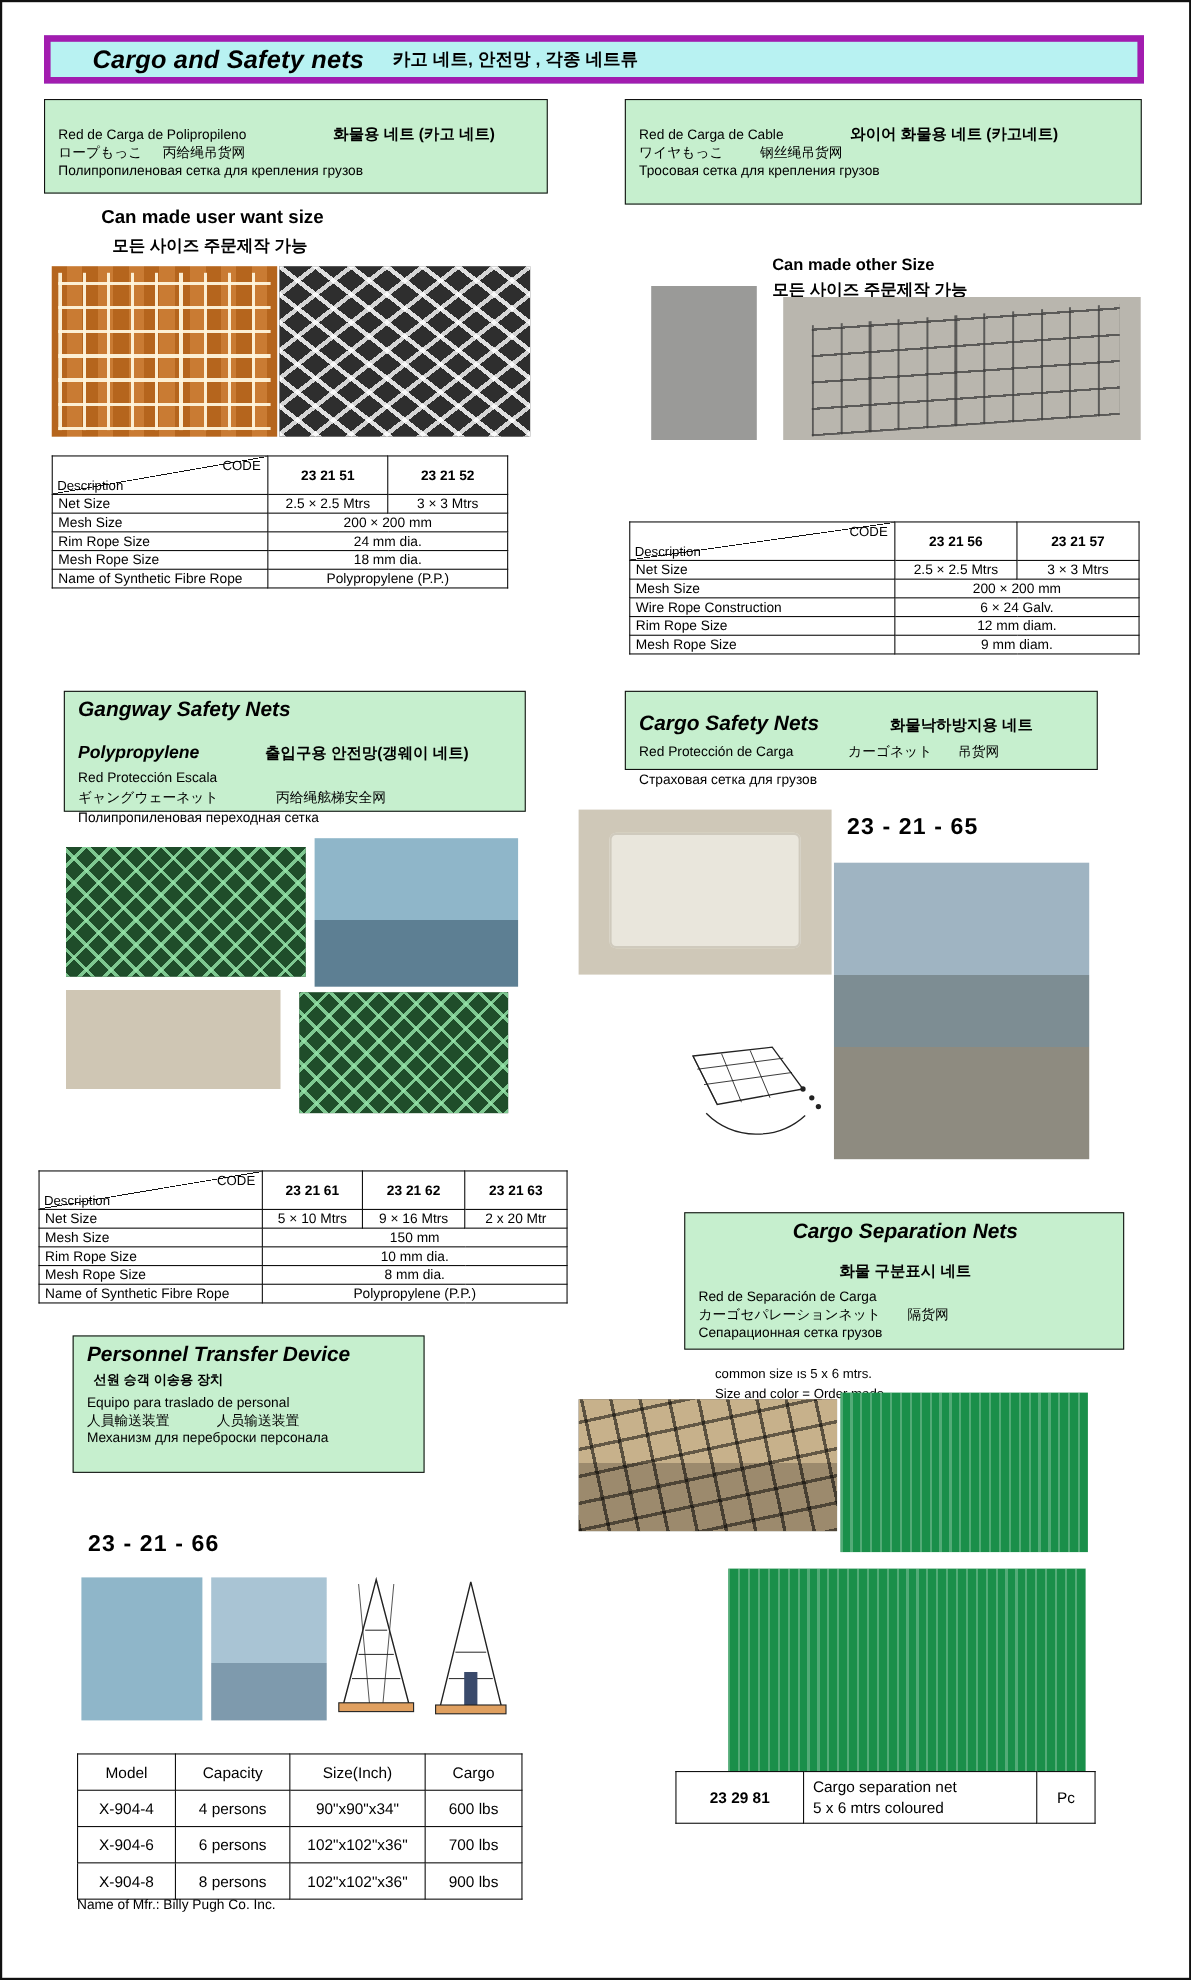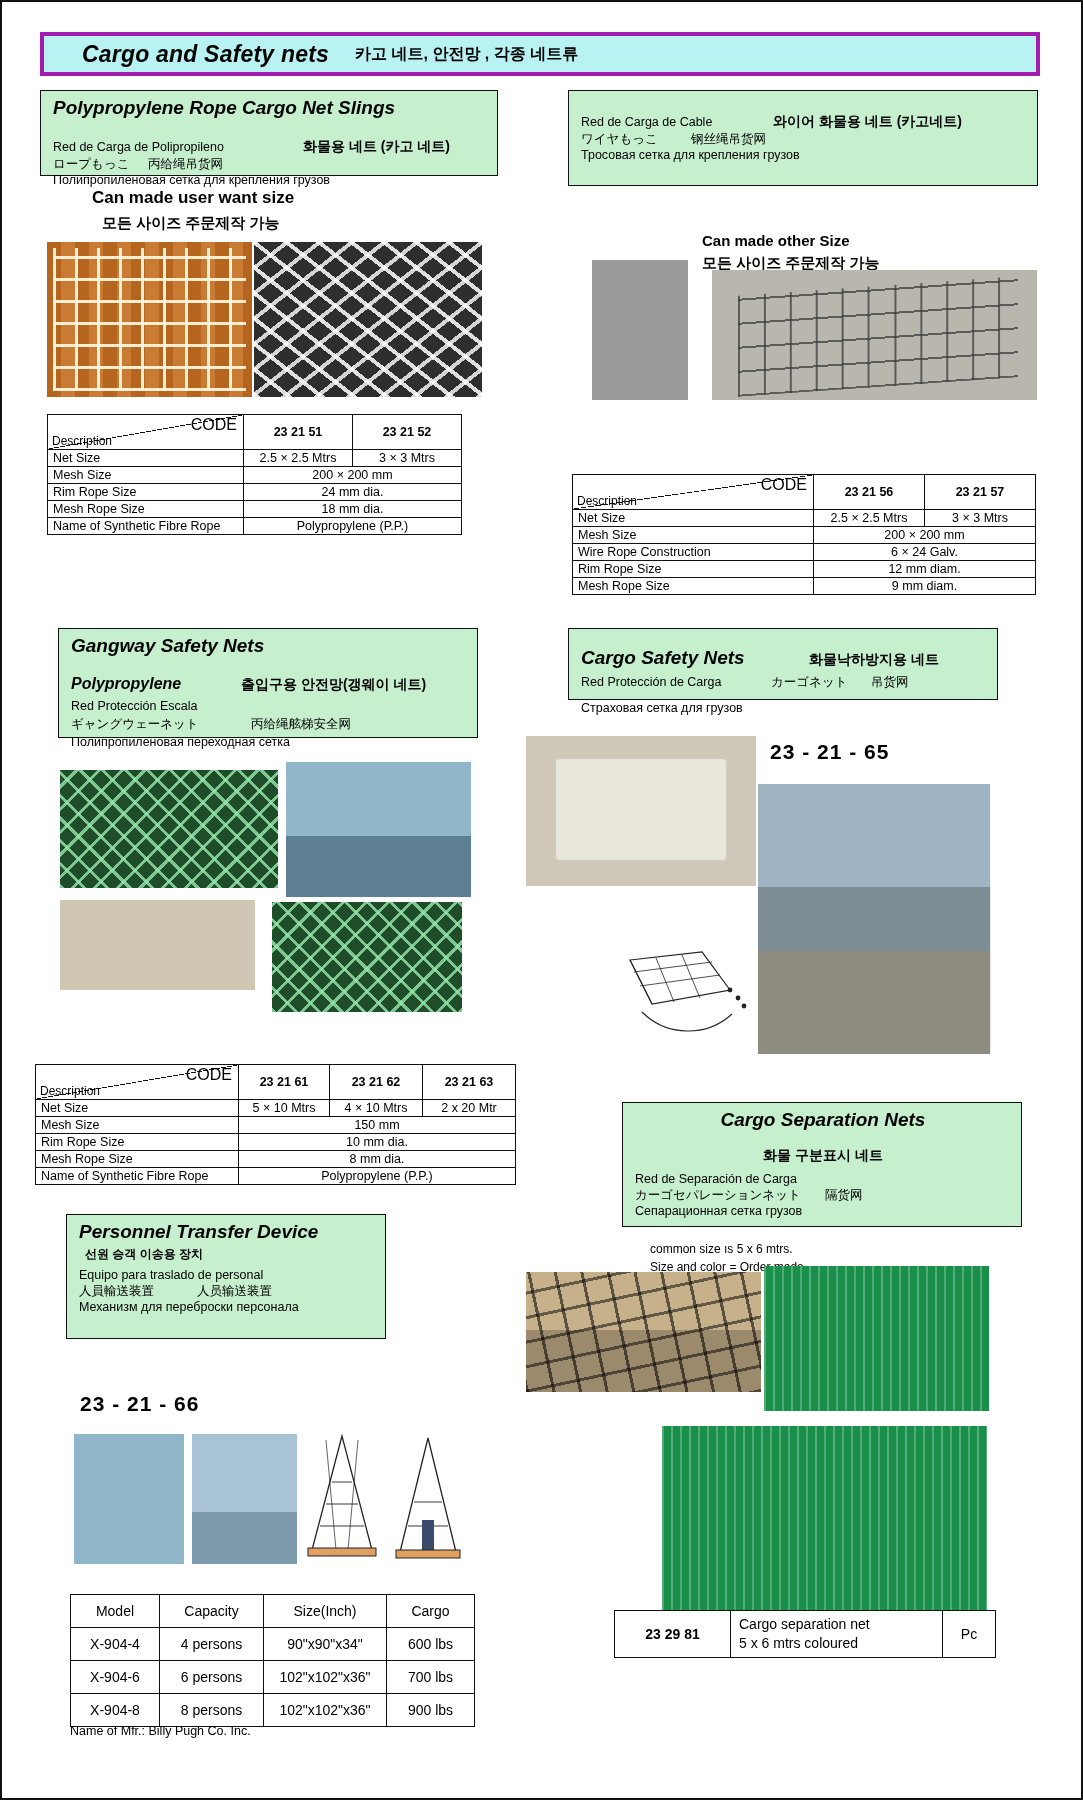--- a/index.html
+++ b/index.html
@@ -14,21 +14,21 @@
   .page{
     position:absolute;inset:0;
     border:2px solid #111;
     box-sizing:border-box;
   }
   .abs{position:absolute;}
 
   
   .title-banner{
     left:38px;top:30px;width:1000px;height:44px;
-    background:#b8f2f2;border:4px solid #a21caf;box-sizing:border-box;
+    background:#b8f2f2;border:6px solid #a21caf;box-sizing:border-box;
     display:flex;align-items:center;
   }
   .title-banner .en{
     font-style:italic;font-weight:bold;font-size:23px;margin-left:38px;letter-spacing:.2px;
   }
   .title-banner .kr{
     font-size:16px;font-weight:bold;margin-left:26px;
   }
 
   
@@ -109,21 +109,21 @@
   
   table.tbl{
     border-collapse:collapse;font-size:12.5px;background:#fff;
   }
   table.tbl td,table.tbl th{
     border:1px solid #111;padding:1px 5px;white-space:nowrap;font-weight:normal;
   }
   .tbl .b{font-weight:bold;}
   .c{text-align:center;}
   .diagcell{position:relative;height:32px;min-width:185px;}
-  .diagcell .code{position:absolute;right:6px;top:1px;font-size:16px;}
+  .diagcell .code{position:absolute;right:6px;top:1px;font-size:12px;}
   .diagcell .desc{position:absolute;left:4px;bottom:1px;font-size:12px;}
   .diagcell .slash{
     position:absolute;left:0;top:0;width:100%;height:100%;
     background:linear-gradient(to bottom right,transparent 49.4%,#111 49.4%,#111 50.6%,transparent 50.6%);
   }
 
   .codebig{font-weight:bold;font-size:21px;letter-spacing:1px;}
   .capt{font-weight:bold;font-size:17px;}
   .capt2{font-weight:bold;font-size:15px;}
   .small{font-size:12px;}
@@ -133,21 +133,20 @@
 <body>
 
 <div class="page">
 
   <div class="abs title-banner">
     <span class="en">Cargo and Safety nets</span>
     <span class="kr">카고 네트, 안전망 , 각종 네트류</span>
   </div>
 
   <div class="abs gbox" style="left:38px;top:88px;width:458px;height:86px;">
-    <div class="h">Polypropylene Rope Cargo Net Slings</div>
     <div class="row">
       <div class="line" style="width:250px;">Red de Carga de Polipropileno</div>
       <div class="kr">화물용 네트 (카고 네트)</div>
     </div>
     <div class="row">
       <div class="line" style="width:95px;">ロープもっこ</div>
       <div class="line">丙给绳吊货网</div>
     </div>
     <div class="line">Полипропиленовая сетка для крепления грузов</div>
   </div>
@@ -273,21 +272,21 @@
         <div class="code">CODE</div>
         <div class="desc">Description</div>
       </td>
       <td class="c b" style="width:80px;">23 21 61</td>
       <td class="c b" style="width:82px;">23 21 62</td>
       <td class="c b" style="width:82px;">23 21 63</td>
     </tr>
     <tr>
       <td>Net Size</td>
       <td class="c">5 × 10 Mtrs</td>
-      <td class="c">4 × 10 Mtrs</td>
+      <td class="c">9 × 16 Mtrs</td>
       <td class="c">2 x 20 Mtr</td>
     </tr>
     <tr>
       <td>Mesh Size</td>
       <td class="c" colspan="3">150 mm</td>
     </tr>
     <tr>
       <td>Rim Rope Size</td>
       <td class="c" colspan="3">10 mm dia.</td>
     </tr>

